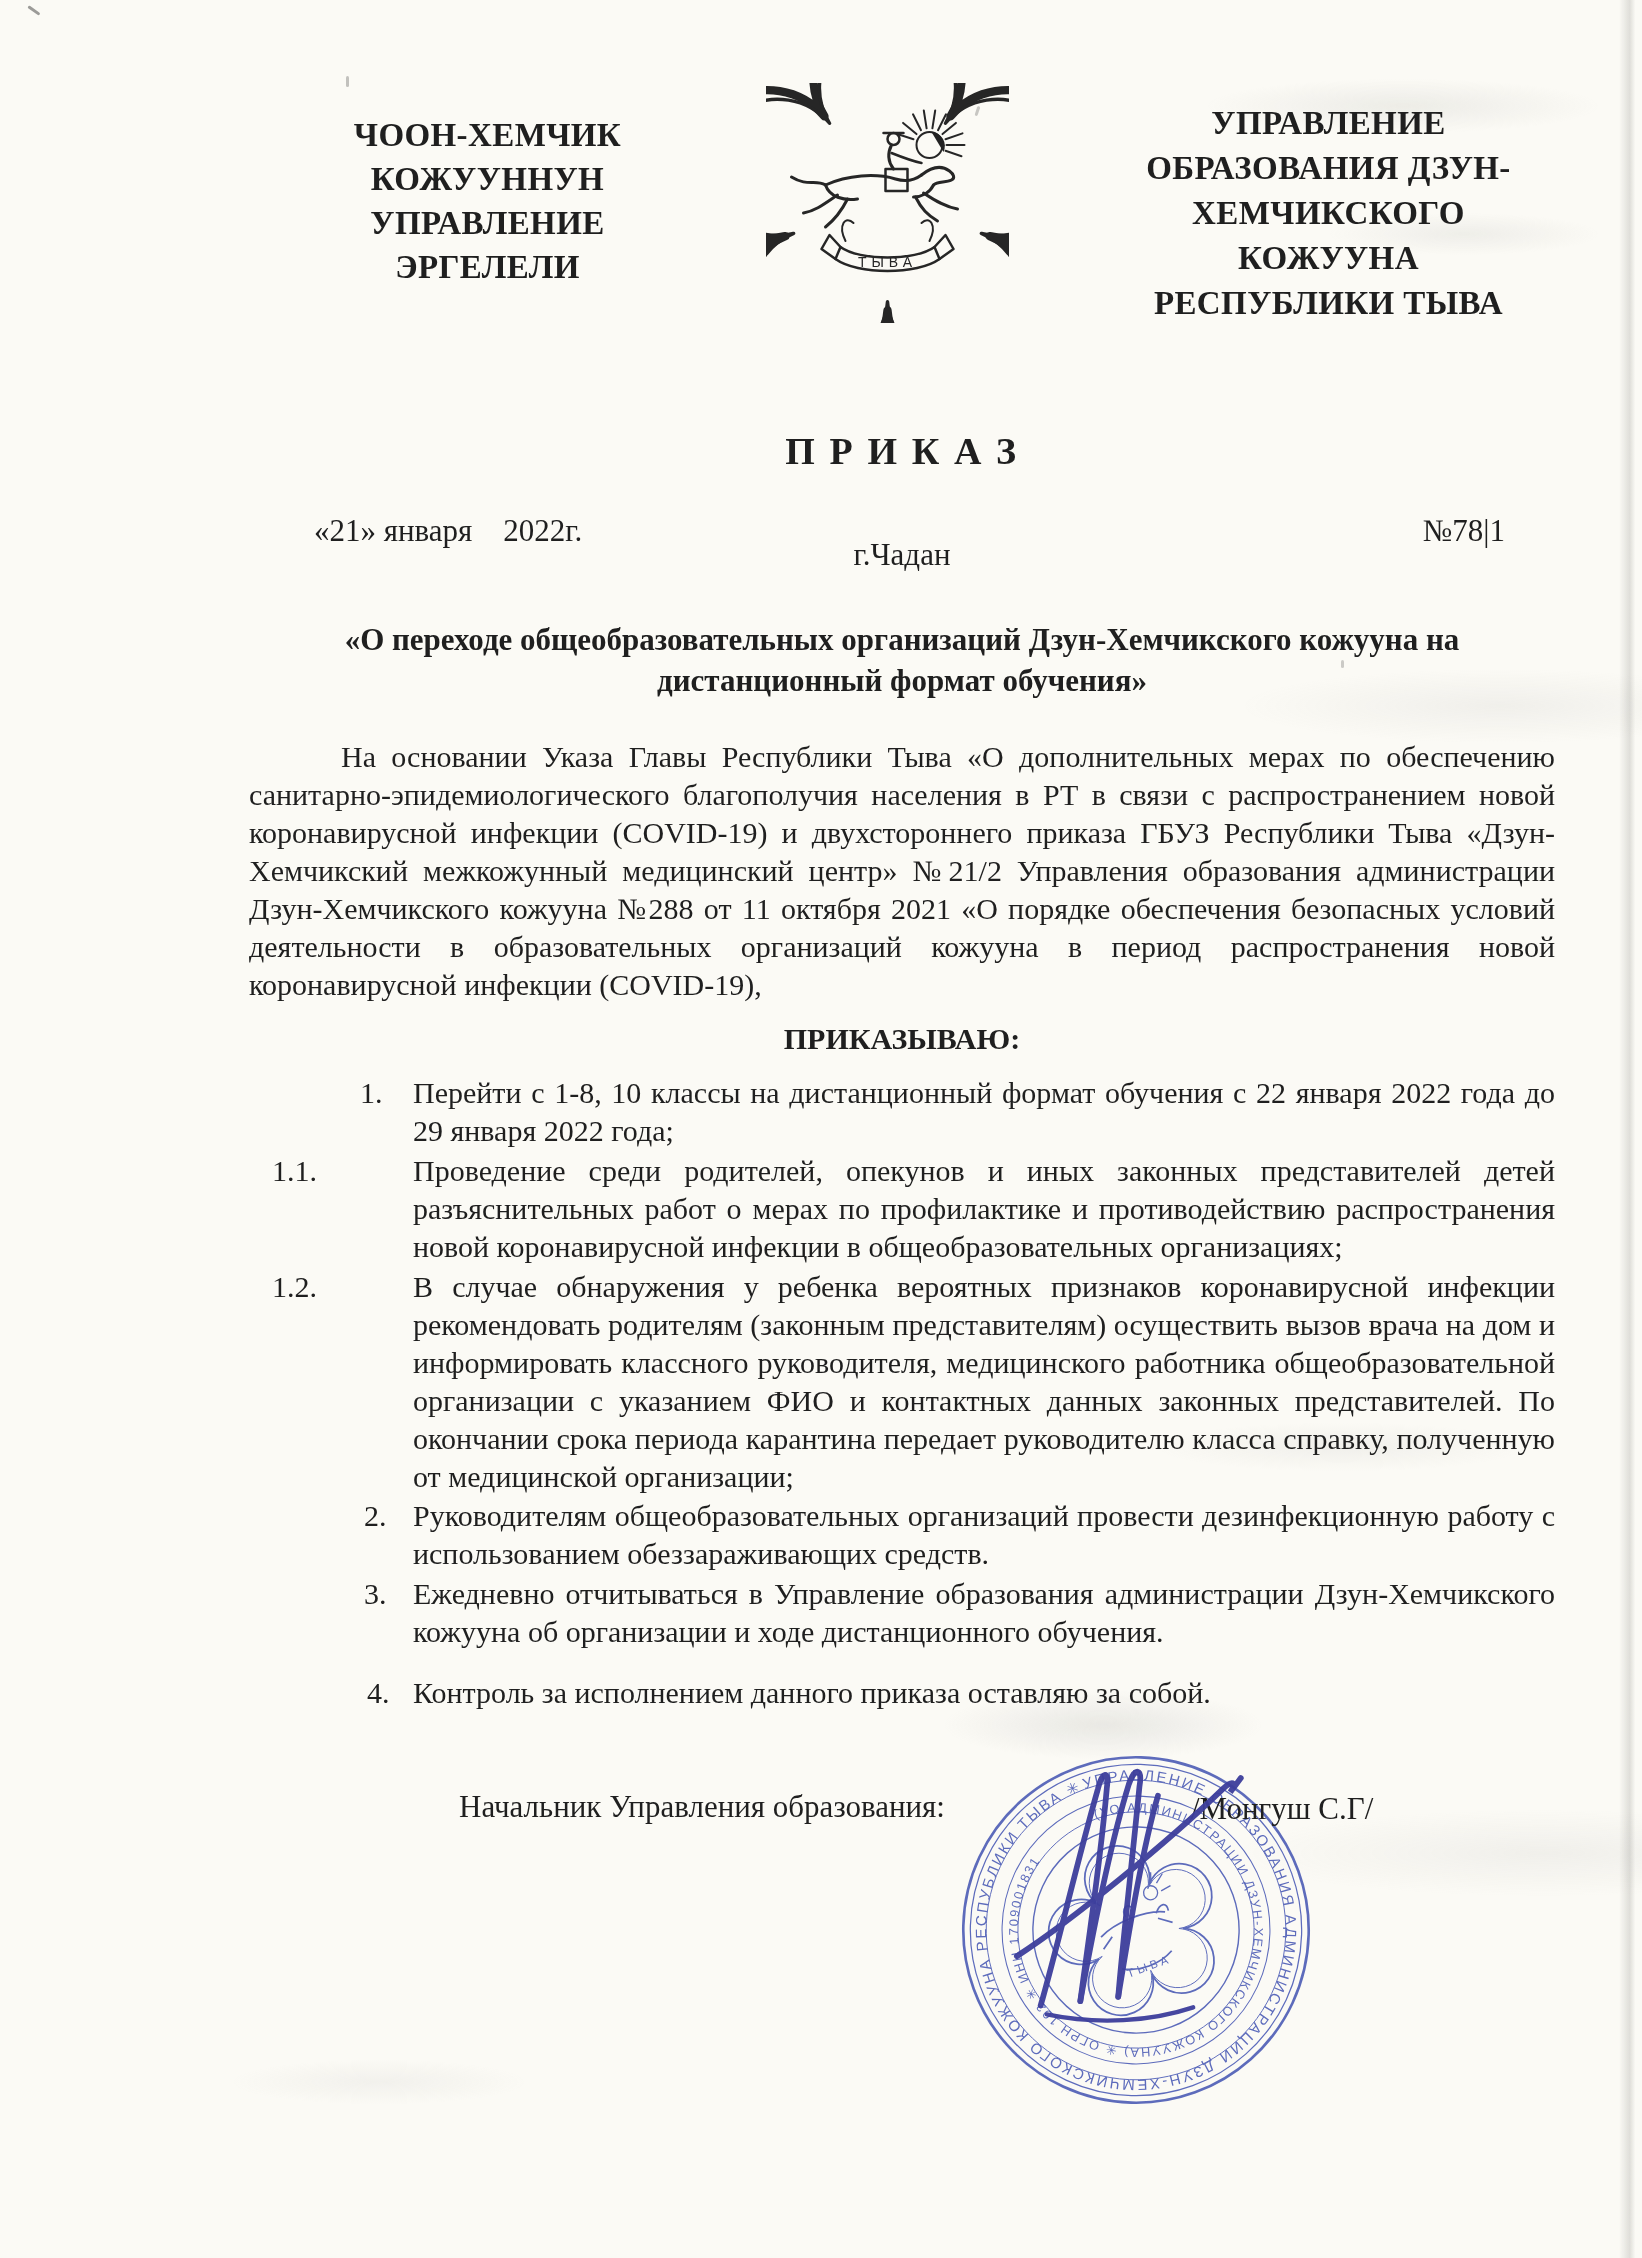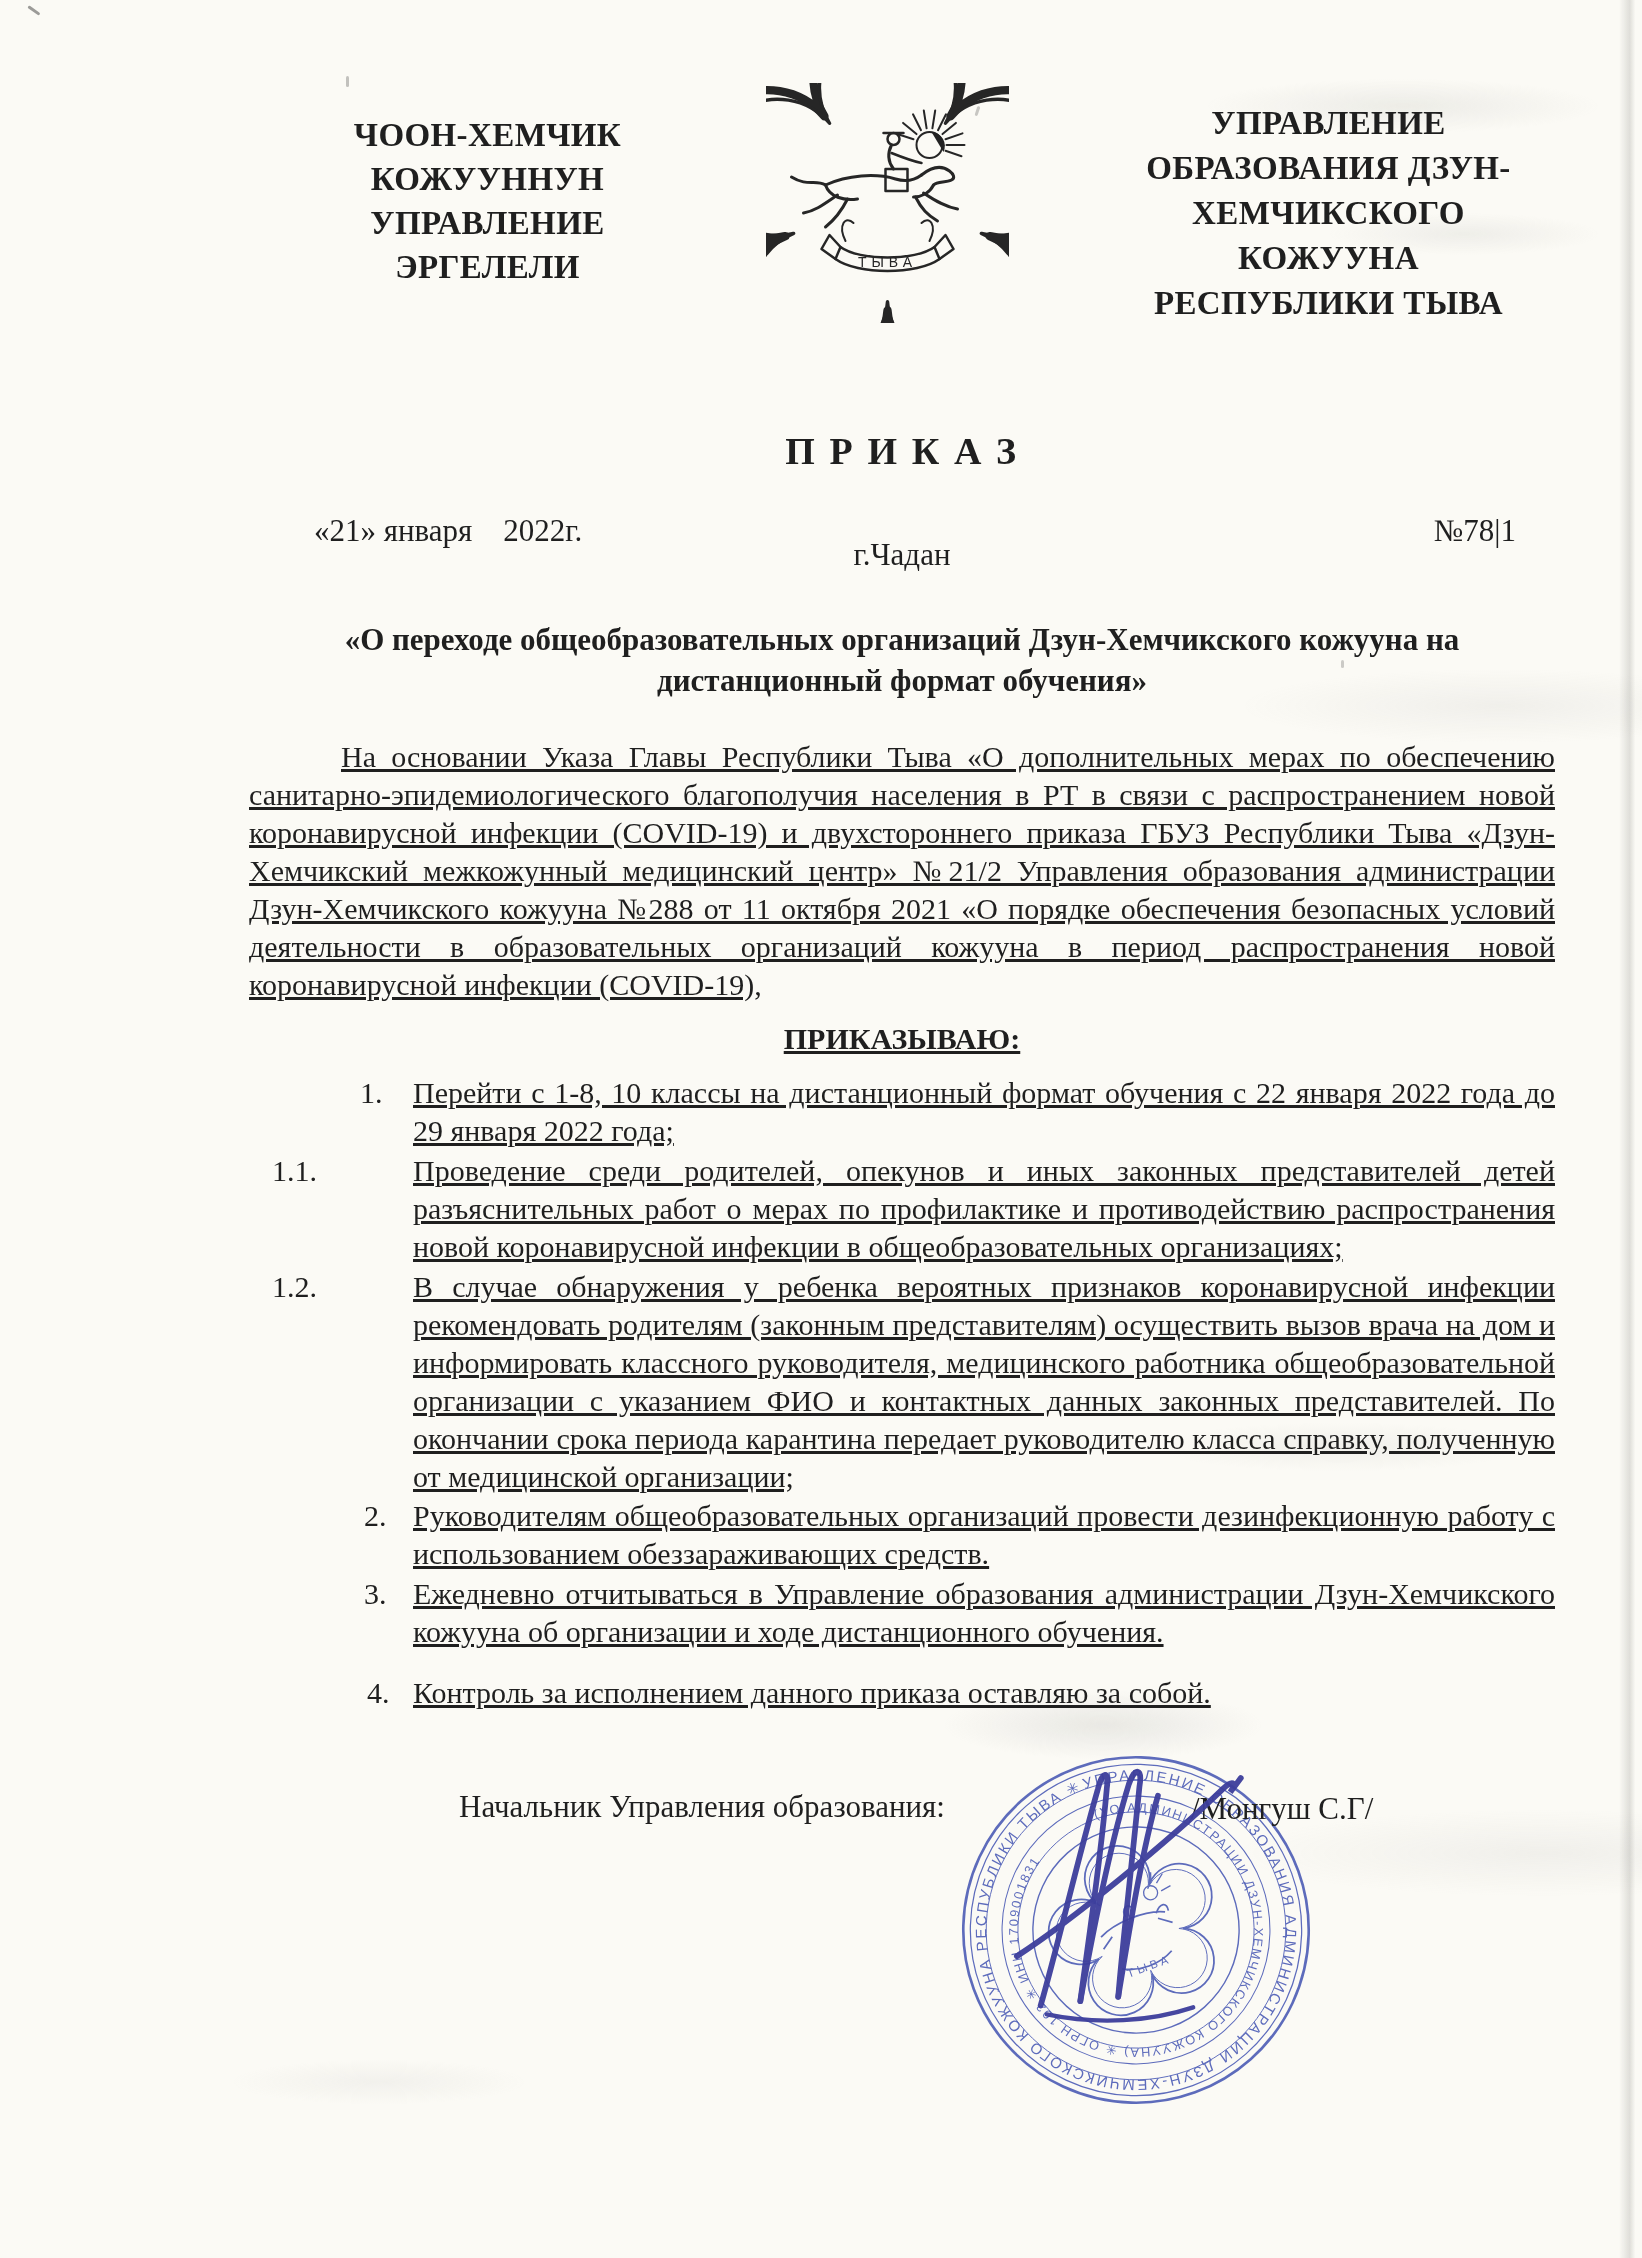--- a/index.html
+++ b/index.html
@@ -21,26 +21,26 @@
   .speck{position:absolute;background:rgba(40,40,40,.45);border-radius:1.8px;}
   
   .org{font-weight:bold;text-align:center;letter-spacing:0.4px;}
   .org-left{left:252px;top:113px;width:471px;font-size:33px;line-height:44px;}
   .org-right{left:1101px;top:101px;width:455px;font-size:33px;line-height:45px;}
   .emblem{left:766px;top:83px;}
   
   .prikaz{left:249px;top:429px;width:1306px;text-align:center;font-weight:bold;font-size:38px;letter-spacing:2.6px;}
   .date-row{left:249px;top:513px;width:1306px;font-size:31px;}
   .date-val{margin-left:65px;white-space:pre;}
-  .doc-num{position:absolute;right:39px;top:0;}
+  .doc-num{position:absolute;right:50px;top:0;}
   .place{left:249px;top:537px;width:1306px;text-align:center;font-size:31px;}
   .subject{left:249px;top:619px;width:1306px;font-size:31px;font-weight:bold;line-height:41px;text-align:center;}
   .subject-inner{max-width:1226px;margin:0 auto;}
   
-  .content{left:249px;top:738px;width:1306px;font-size:30px;line-height:38px;z-index:2;text-decoration:underline;}
+  .content{left:249px;top:738px;width:1306px;font-size:30px;line-height:38px;z-index:2;}
   .preamble{margin:0;text-align:justify;text-indent:92px;}
   .order-word{margin:16px;font-weight:bold;text-align:center;}
   .item{position:relative;padding-left:164px;margin-top:1.8px;}
   .inum{position:absolute;top:0;}
   .n0{left:111px;} .n1{left:23px;} .n2{left:23px;} .n3{left:115px;} .n4{left:115px;} .n5{left:118px;}
   .itext{text-align:justify;}
   .item-last{margin-top:23px;}
   
   .sign-row{left:249px;top:1789px;width:1306px;font-size:31px;z-index:4;}
   .sign-label{margin-left:210px;}

